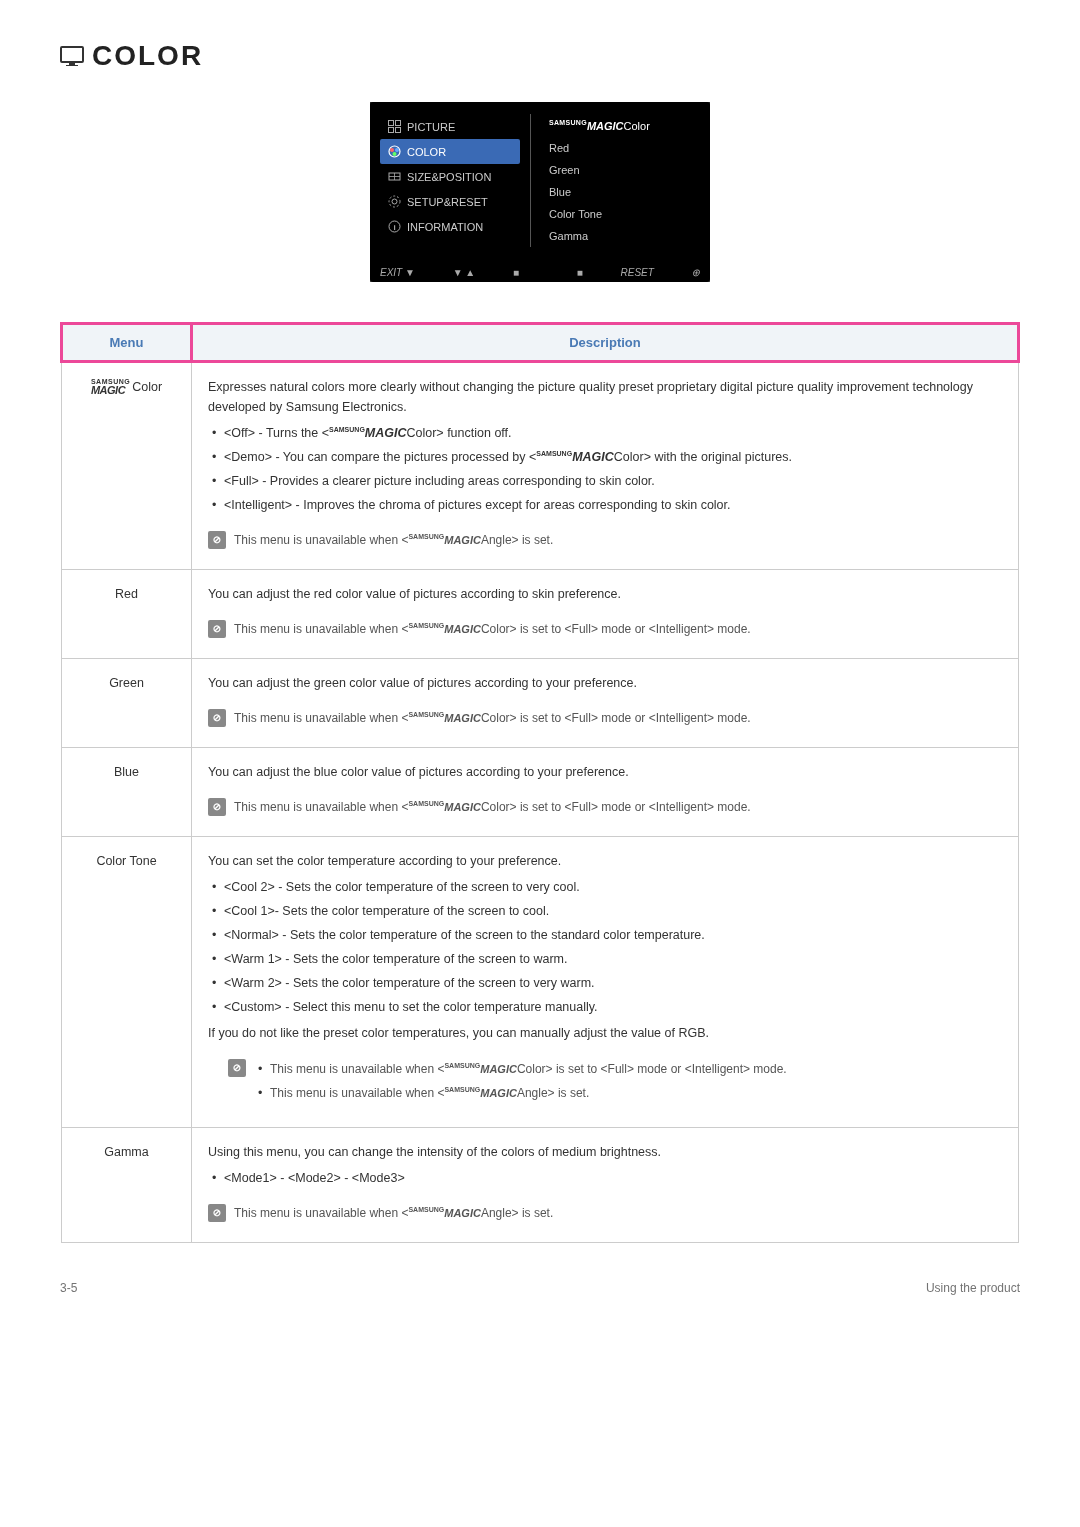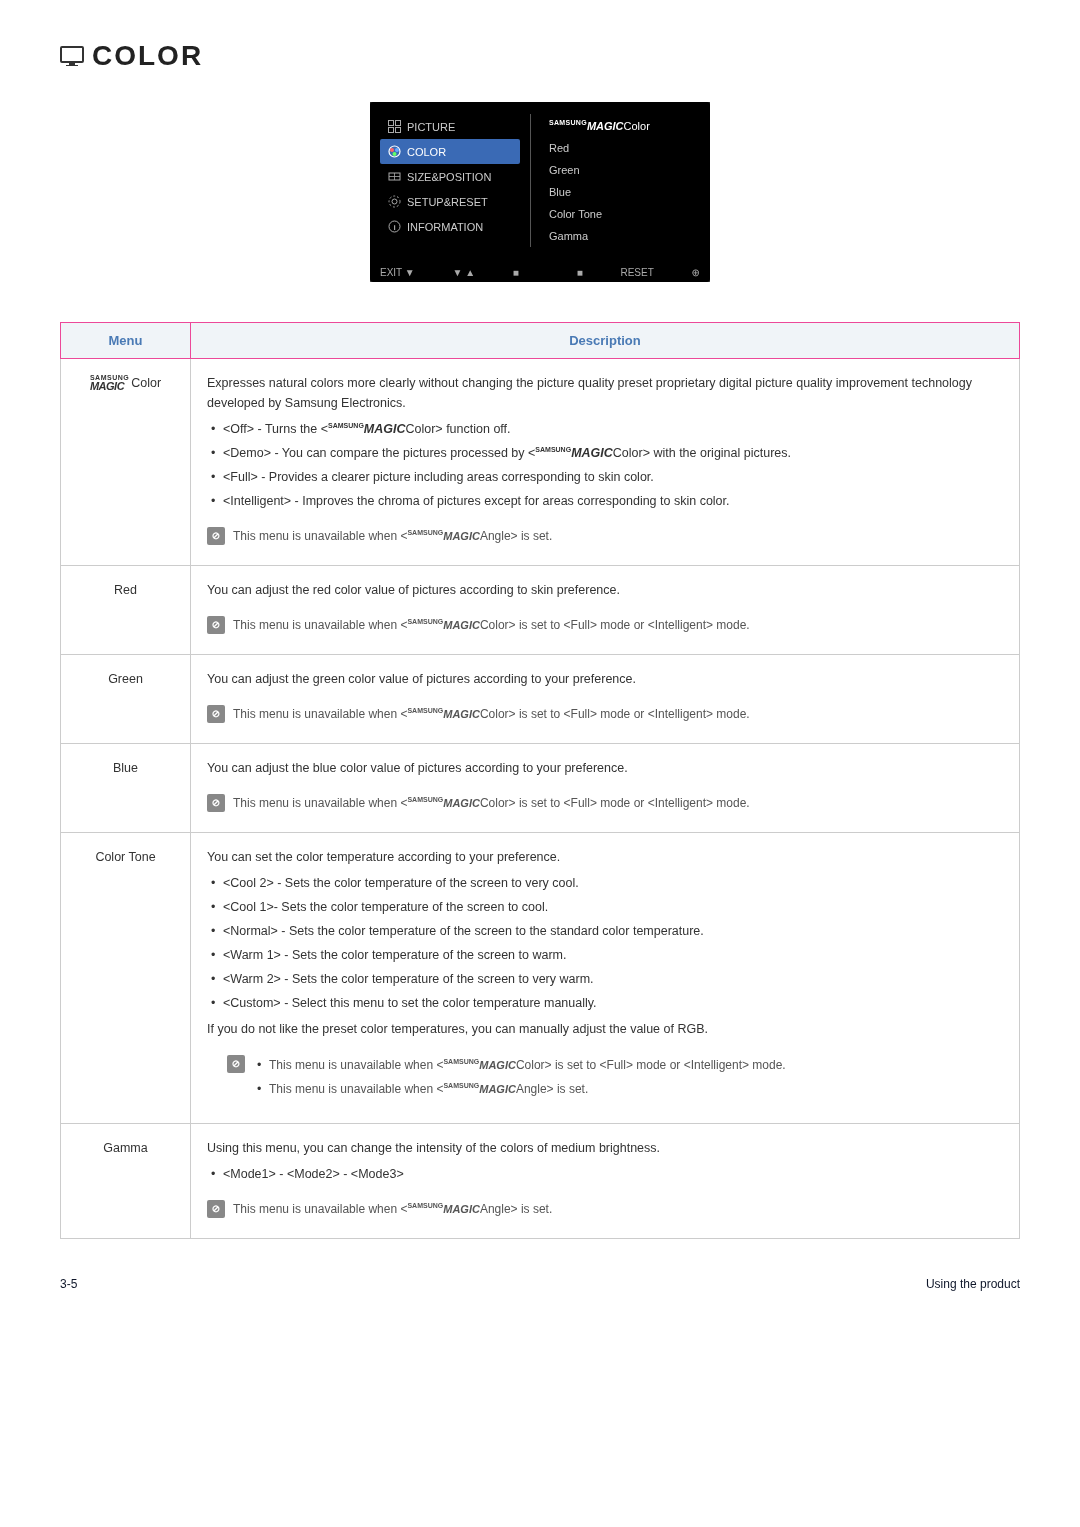--- a/index.html
+++ b/index.html
@@ -73,35 +73,36 @@
     }
     .osd-bottom {
       background: rgba(0,0,0,0.7);
       display: flex;
       align-items: flex-start;
       justify-content: space-between;
       padding: 4px 10px;
       font-size: 10px;
       color: #aaa;
       margin-top: 4px;
+      font-style: italic;
     }
 
     
     .content-table {
       width: 100%;
       border-collapse: collapse;
       border: 1px solid #ccc;
     }
     .content-table th {
       background: #f0f4f8;
       color: #4a7ab5;
       font-weight: bold;
       padding: 10px 16px;
       text-align: center;
-      border: 1px solid #ec4899;
+      border: 3px solid #ec4899;
       font-size: 13px;
     }
     .content-table td {
       border: 1px solid #ccc;
       padding: 14px 16px;
       vertical-align: top;
       font-size: 12.5px;
       line-height: 1.6;
     }
     .menu-cell {
@@ -192,21 +193,21 @@
     }
 
     
     .page-footer {
       display: flex;
       justify-content: space-between;
       align-items: center;
       margin-top: 30px;
       padding-top: 8px;
       font-size: 12px;
-      color: #0f172a;
+      color: #737373;
     }
   </style>
 </head>
 <body>
 
 <div class="page-title-section">
   <svg width="24" height="20" viewBox="0 0 24 20">
     <rect x="1" y="1" width="22" height="15" rx="1" fill="none" stroke="#333" stroke-width="2"></rect>
     <rect x="9" y="16" width="6" height="3" fill="#333"></rect>
     <rect x="6" y="19" width="12" height="1.5" fill="#333"></rect>

